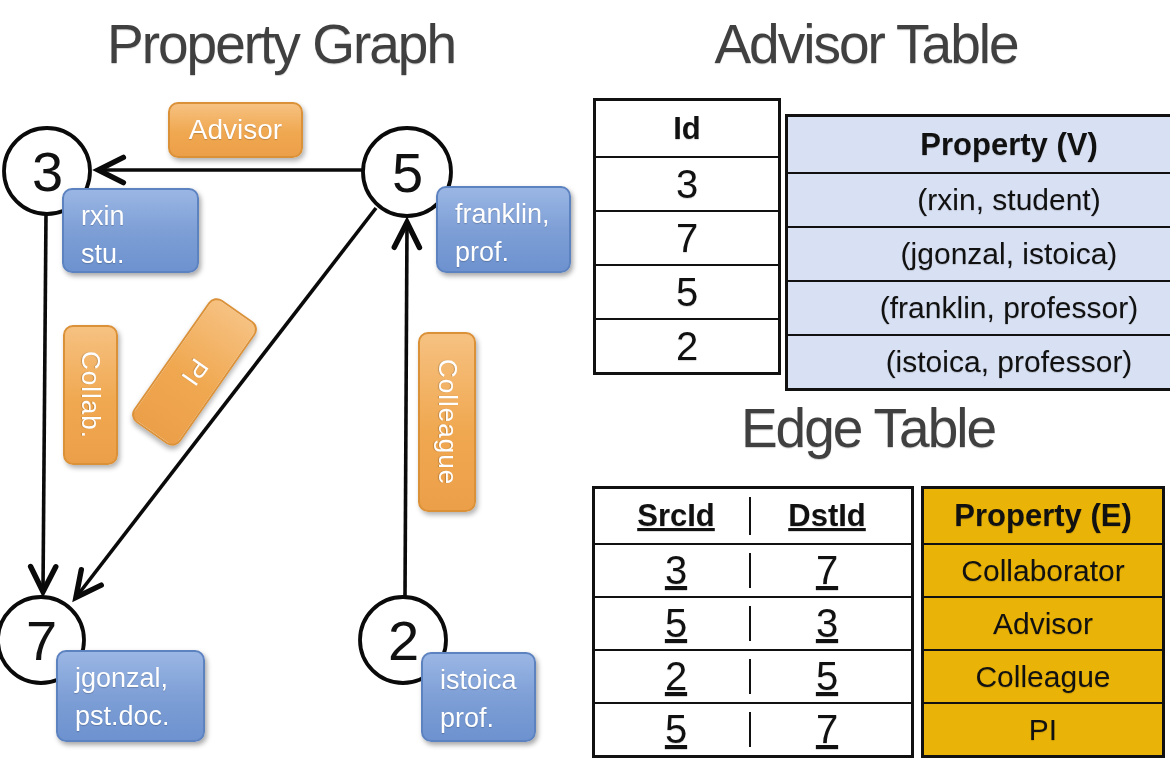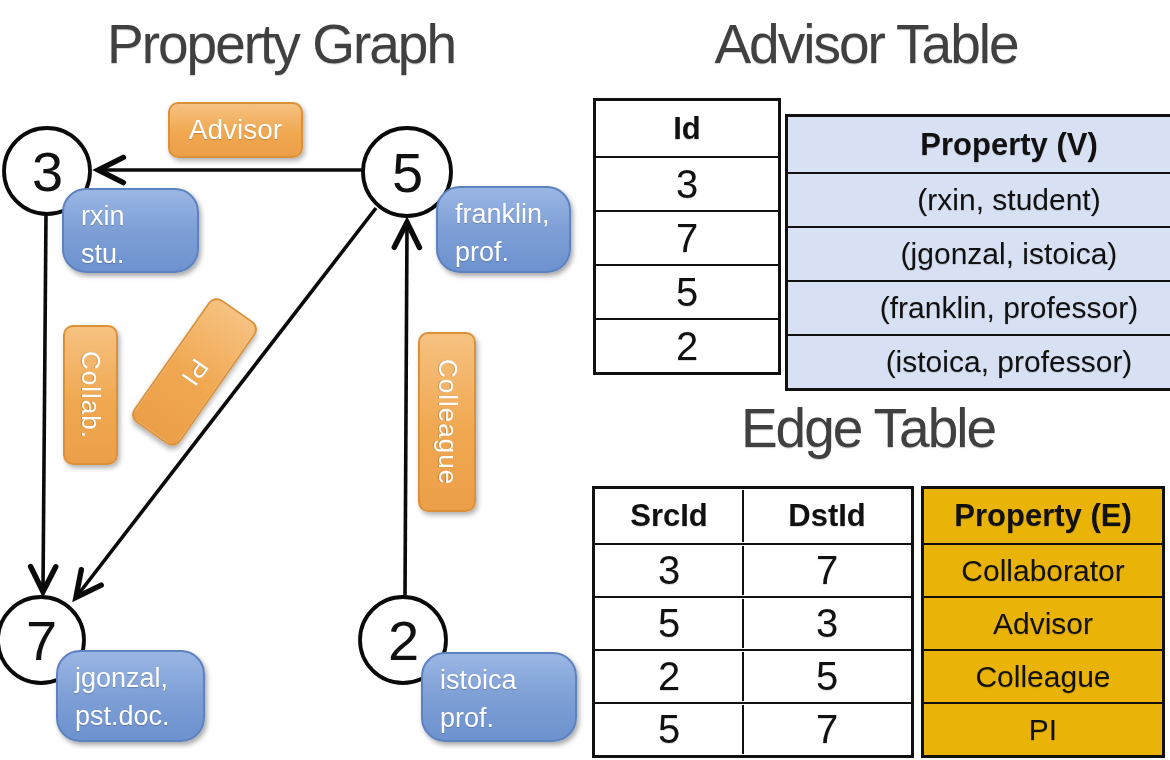--- a/index.html
+++ b/index.html
@@ -19,21 +19,21 @@
   
   #graph-svg{position:absolute;left:0;top:0;width:585px;height:760px;}
 
   .nnum{
     position:absolute;display:flex;align-items:center;justify-content:center;
     font-size:56px;color:#111;letter-spacing:-1px;
   }
 
   
   .vbox{
-    position:absolute;border-radius:24px;box-sizing:border-box;
+    position:absolute;border-radius:10px;box-sizing:border-box;
     background:linear-gradient(180deg,#9ab6e4 0%,#7e9fd6 50%,#6d92cf 100%);
     border:2px solid #5d82c0;box-shadow:2px 3px 5px rgba(0,0,0,0.35);
     color:#fff;font-size:27px;line-height:1.42;padding:7px 0 12px 17px;
     text-shadow:0 1px 1px rgba(0,0,0,0.2);
   }
 
   
   .elabel{
     position:absolute;border-radius:10px;box-sizing:border-box;
     background:linear-gradient(180deg,#f6c181 0%,#f0a850 55%,#ec9f49 100%);
@@ -51,21 +51,21 @@
   .trow{
     height:54px;box-sizing:border-box;border-top:2px solid #111;
     display:flex;align-items:center;justify-content:center;
     font-size:30px;text-shadow:0 1px 1px rgba(0,0,0,0.15);
   }
   .trow:first-child{border-top:none;}
   .trow.head{font-weight:bold;font-size:31px;height:55px;border-radius:27px;}
   .trow.num{font-size:40px;}
   .rows-53 .trow{height:53px;}
   .rows-53 .trow.head{height:54px;}
-  .two-col{justify-content:space-between;padding:1px;}
+  .two-col{justify-content:space-between;padding:8px;text-decoration:underline;}
   .cell{height:100%;display:flex;align-items:center;justify-content:center;box-sizing:border-box;}
   .cell-src{width:148px;border-right:2px solid #111;}
   .cell-dst{flex:1;}
 </style>
 </head>
 <body>
 
 <div class="stage">
 
   <div id="graph-title" class="big-title">Property Graph</div>
@@ -98,21 +98,21 @@
     <div>stu.</div>
   </div>
   <div class="vbox" style="left:423px;top:186px;width:135px;height:87px;margin-left:13px;">
     <div>franklin,</div>
     <div>prof.</div>
   </div>
   <div class="vbox" style="left:56px;top:650px;width:149px;height:92px;">
     <div>jgonzal,</div>
     <div>pst.doc.</div>
   </div>
-  <div class="vbox" style="left:421px;top:652px;width:156px;height:90px;">
+  <div class="vbox" style="left:421px;top:652px;width:115px;height:90px;">
     <div>istoica</div>
     <div>prof.</div>
   </div>
 
   <div class="elabel" id="label-advisor" style="left:168px;top:102px;width:135px;height:56px;">
     <span>Advisor</span>
   </div>
   <div class="elabel" id="label-collab" style="left:63px;top:325px;width:55px;height:140px;">
     <span class="vtext">Collab.</span>
   </div>

